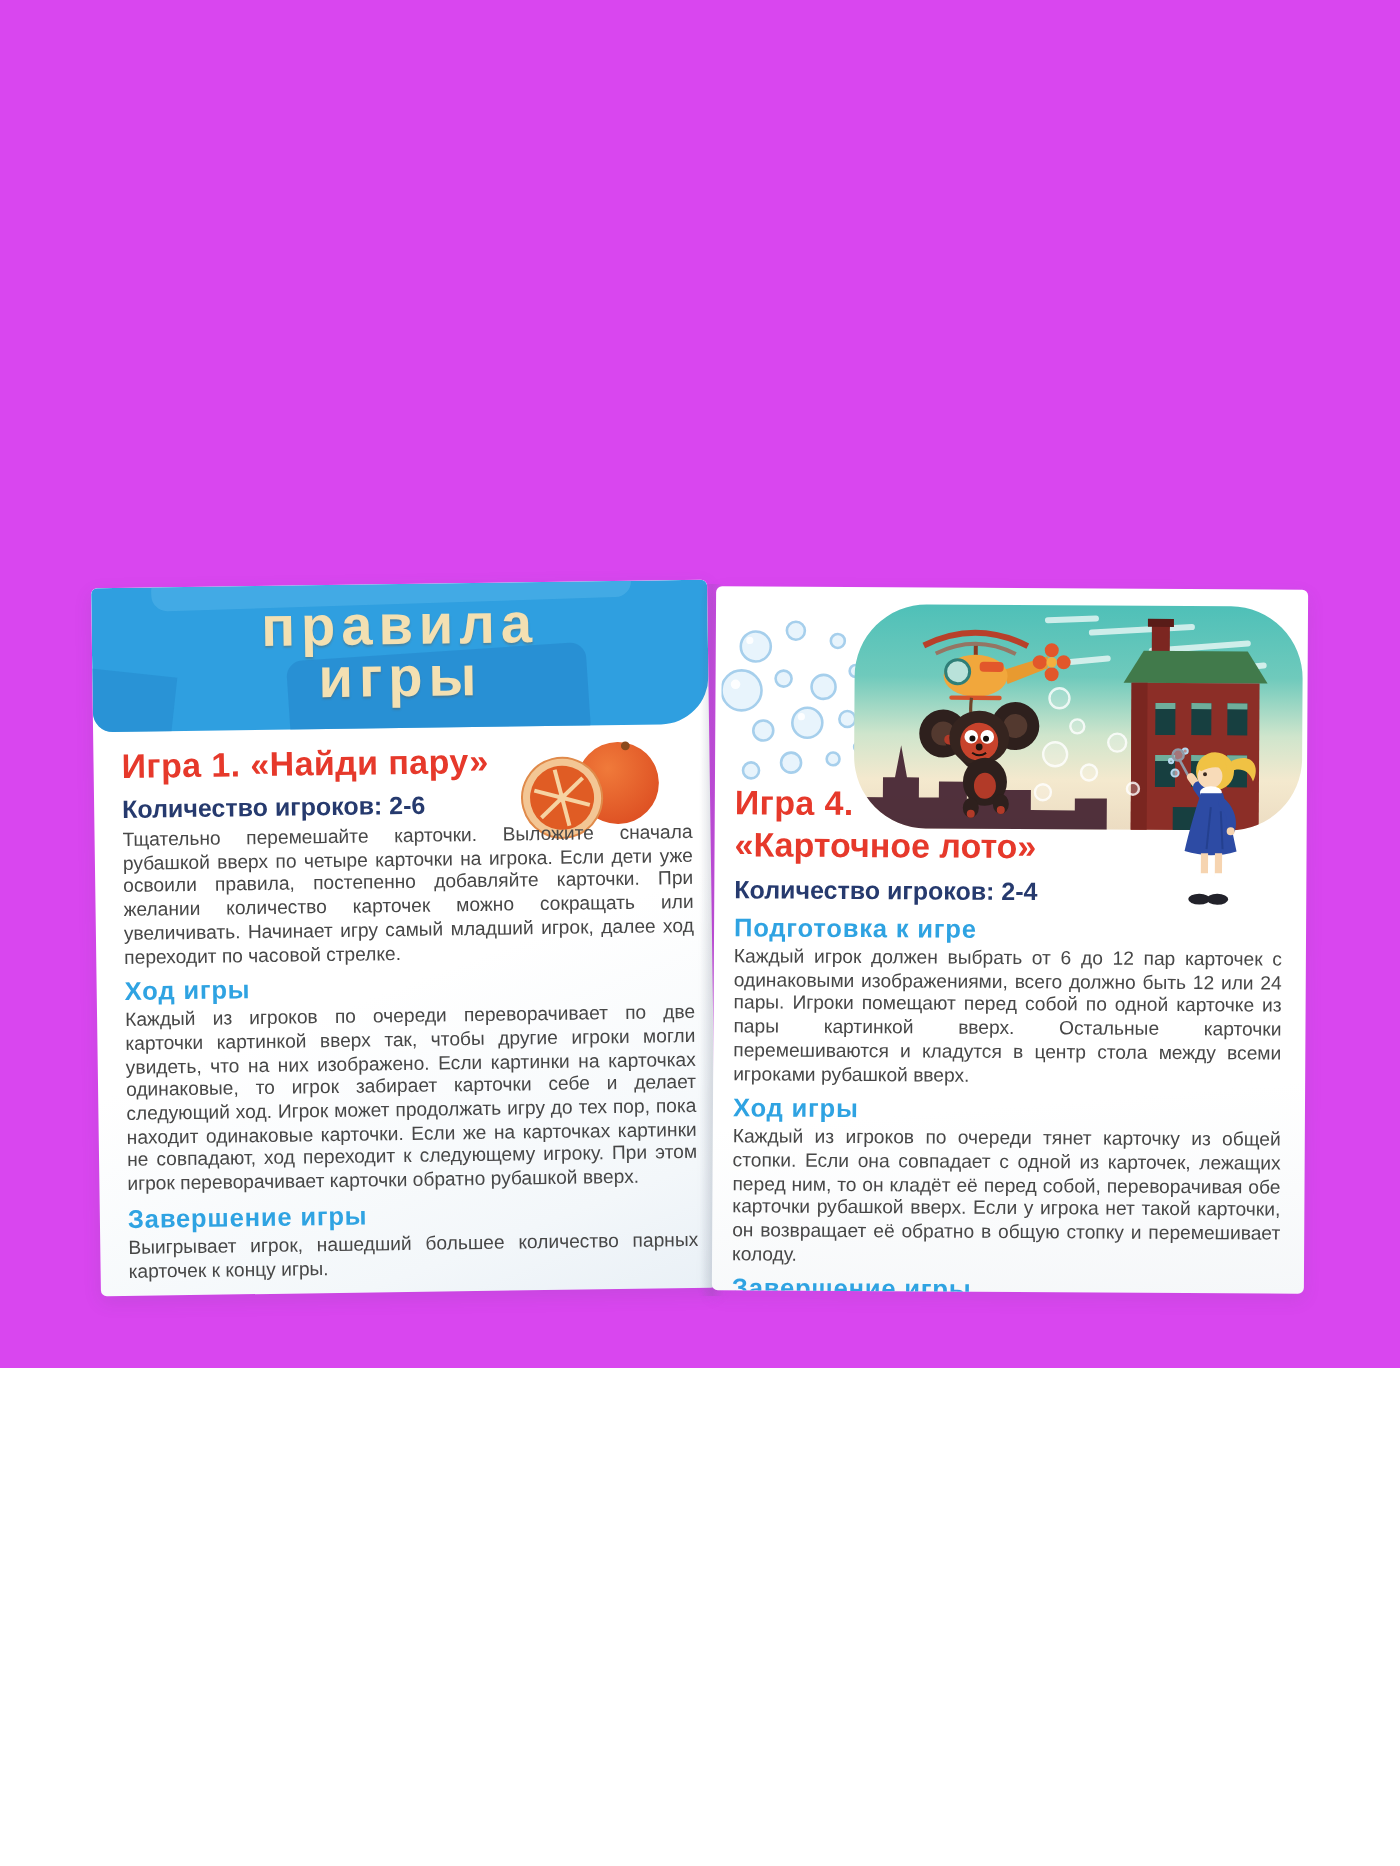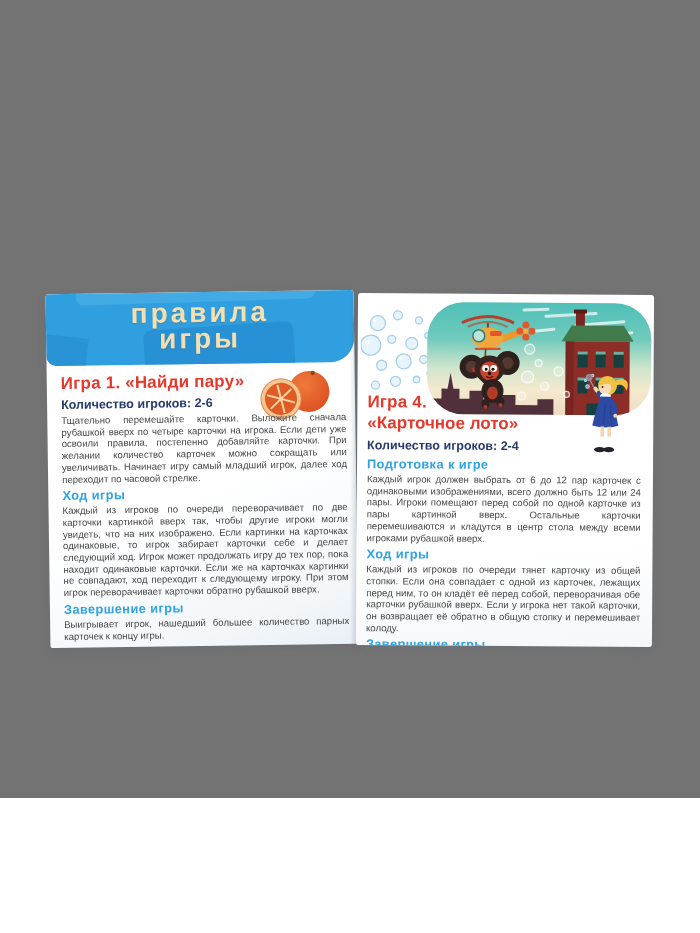--- a/index.html
+++ b/index.html
@@ -1,16 +1,16 @@
 <!DOCTYPE html>
 <html><head>
 <meta charset="utf-8">
 <style>
   html,body{margin:0;padding:0;background:#ffffff;}
-  .photo{position:relative;width:700px;height:798px;background:#737373;overflow:hidden;
+  .photo{position:relative;width:700px;height:684px;background:#d946ef;overflow:hidden;
          font-family:"Liberation Sans",sans-serif;}
   .page{position:absolute;overflow:hidden;}
   .page-left{left:48px;top:292px;width:308px;height:354px;border-radius:3px;
     background:linear-gradient(160deg,#ffffff 55%,#f3f7fa 86%,#e9f0f6 100%);
     transform:rotate(-0.8deg);box-shadow:0 3px 9px rgba(70,85,110,.13);}
   .page-right{left:357px;top:294px;width:296px;height:352px;border-radius:3px;
     background:linear-gradient(175deg,#ffffff 72%,#f5f7f9 100%);
     transform:rotate(0.35deg);box-shadow:0 3px 9px rgba(70,85,110,.10);}
   .spine{position:absolute;left:350px;top:292px;width:12px;height:356px;
     background:linear-gradient(90deg,rgba(90,100,125,0),rgba(90,100,125,.16) 50%,rgba(255,255,255,0));}

